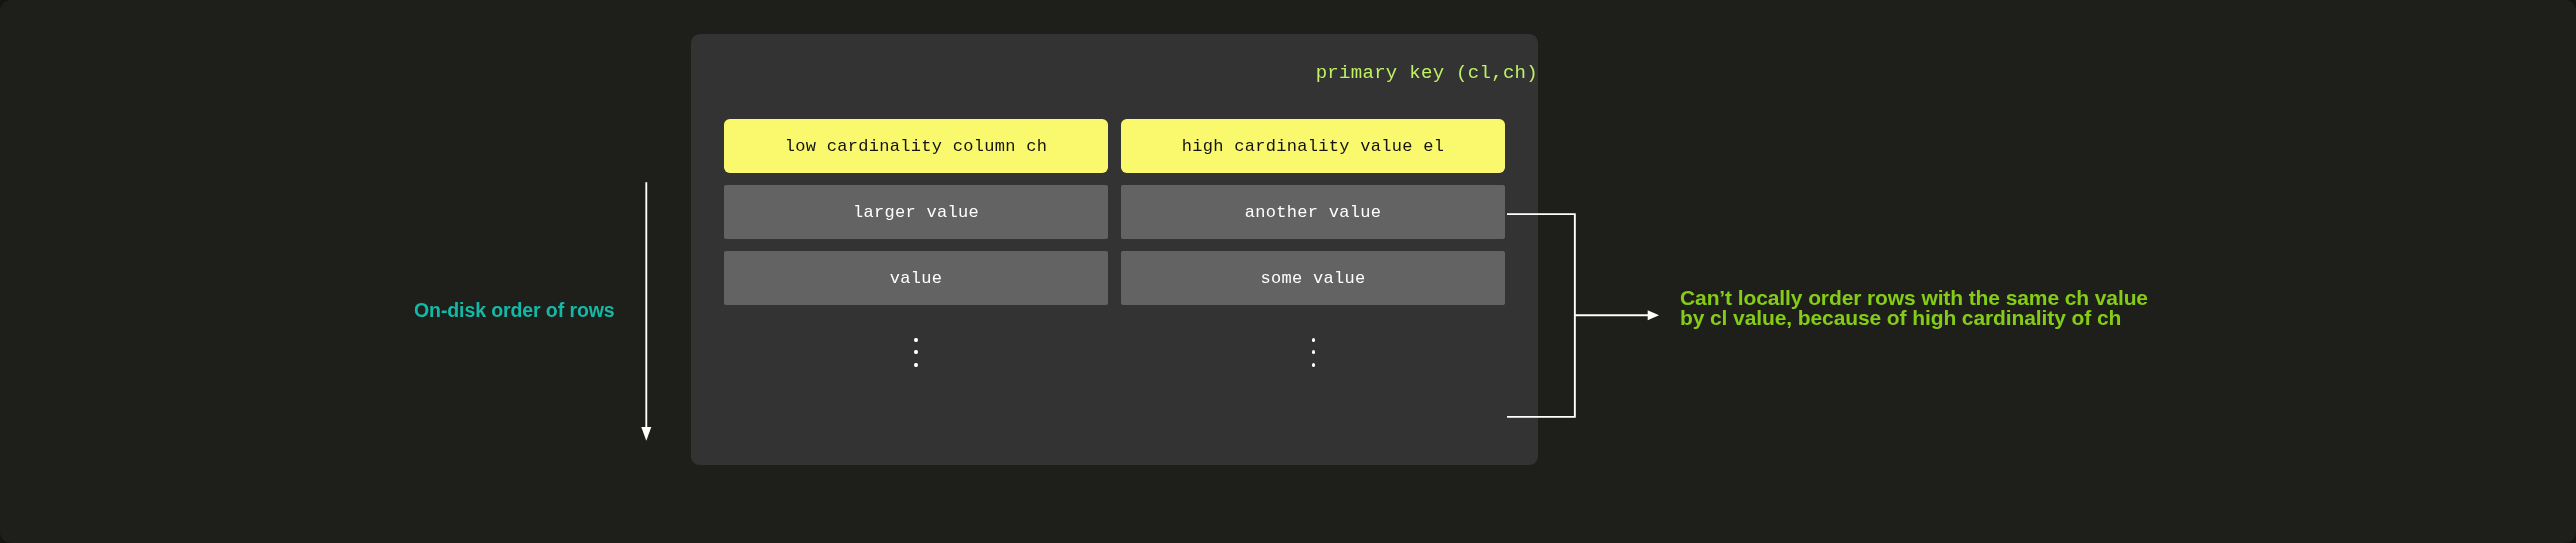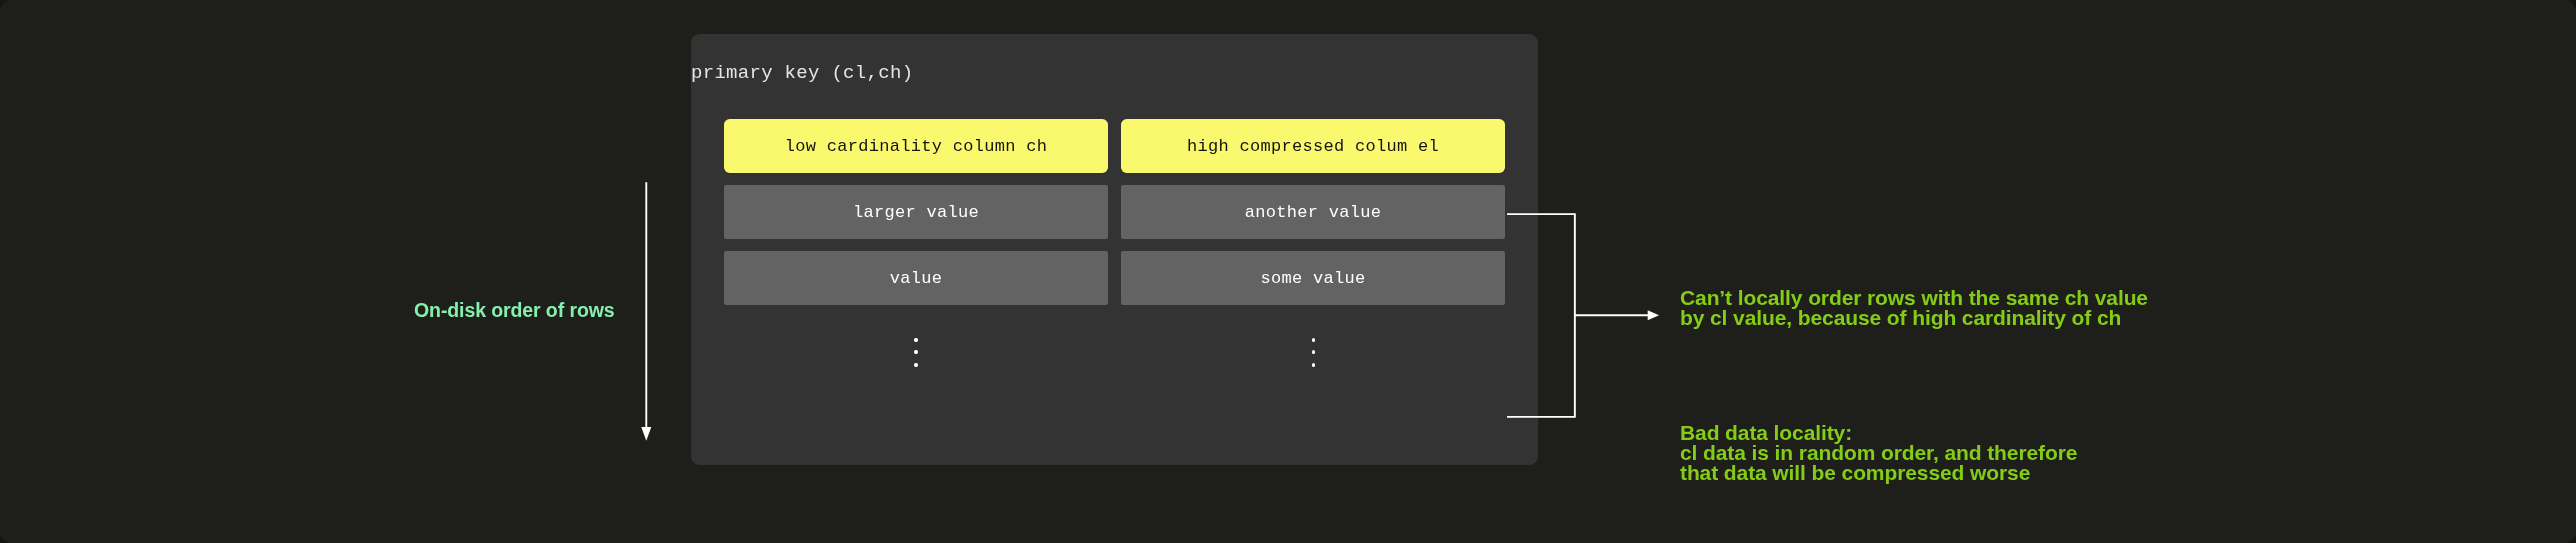--- a/index.html
+++ b/index.html
@@ -27,21 +27,21 @@
   }
 
   
   #ondisk-label {
     position: absolute;
     left: 414px;
     top: 299px;
     font-size: 19.5px;
     font-weight: 700;
     letter-spacing: -0.1px;
-    color: #86efac;
+    color: #14b8a6;
     white-space: nowrap;
   }
   #ondisk-arrow {
     position: absolute;
     left: 635px;
     top: 182px;
     width: 22.6px;
     height: 259px;
   }
 
@@ -53,24 +53,24 @@
     width: 847px;
     height: 431px;
     background: #333333;
     border-radius: 8.8px;
   }
   #card-title {
     position: absolute;
     left: 0;
     top: 28px;
     width: 100%;
-    text-align: left;
+    text-align: right;
     font-family: "Liberation Mono", "DejaVu Sans Mono", monospace;
     font-size: 19px;
-    color: #e5e5e5;
+    color: #bef264;
     letter-spacing: 0.3px;
   }
 
   .grid {
     position: absolute;
     left: 33px;
     top: 85px;
     width: 781px;
     display: flex;
     flex-direction: column;
@@ -159,21 +159,21 @@
   </div>
 
   <div id="card">
 
     <div id="card-title">primary key (cl,ch)</div>
 
     <div class="grid">
 
       <div class="grid-row">
         <div class="cell head">low cardinality column ch</div>
-        <div class="cell head">high compressed colum el</div>
+        <div class="cell head">high cardinality value el</div>
       </div>
 
       <div class="grid-row">
         <div class="cell value">larger value</div>
         <div class="cell value">another value</div>
       </div>
 
       <div class="grid-row">
         <div class="cell value">value</div>
         <div class="cell value">some value</div>
@@ -204,18 +204,15 @@
       <path d="M8 16 H116 V339 H8" fill="none" stroke="#ffffff" stroke-width="3"></path>
 
       <line x1="116" y1="177" x2="240" y2="177" stroke="#ffffff" stroke-width="3"></line>
       <polygon points="250,177 232,169 232,185" fill="#ffffff"></polygon>
     </svg>
   </div>
 
   <div class="note" id="note-order">Can’t locally order rows with the same ch value
 by cl value, because of high cardinality of ch</div>
 
-  <div class="note" id="note-locality">Bad data locality:
-cl data is in random order, and therefore
-that data will be compressed worse</div>
 
 </div>
 
 
 </body></html>

